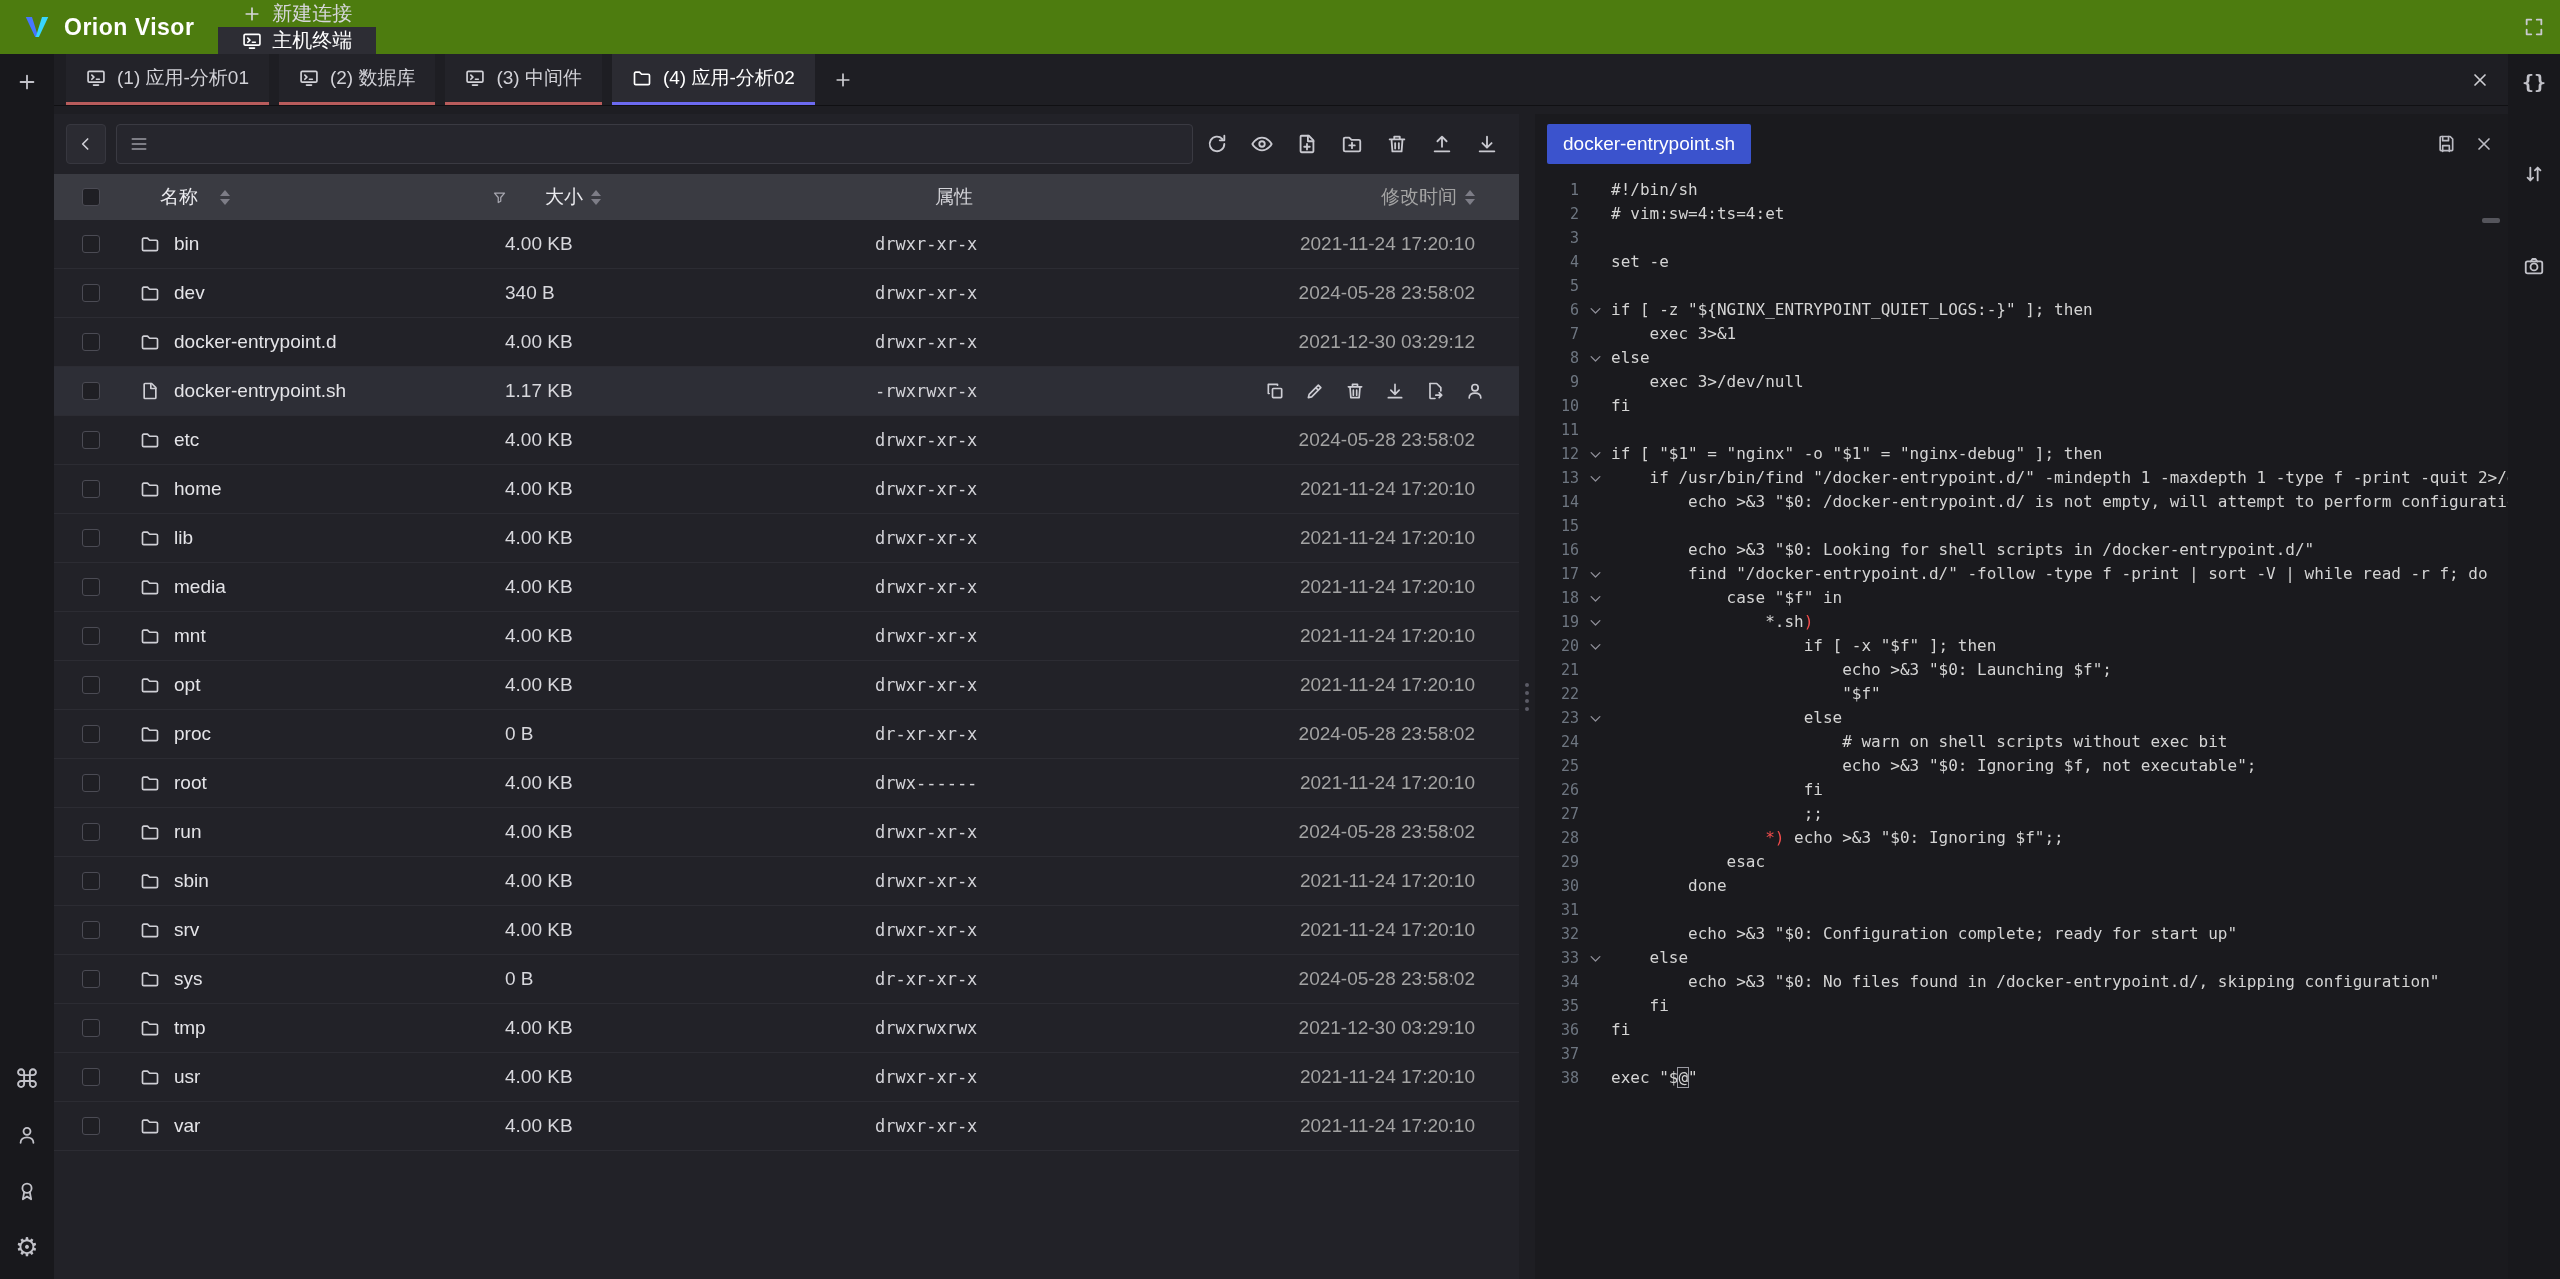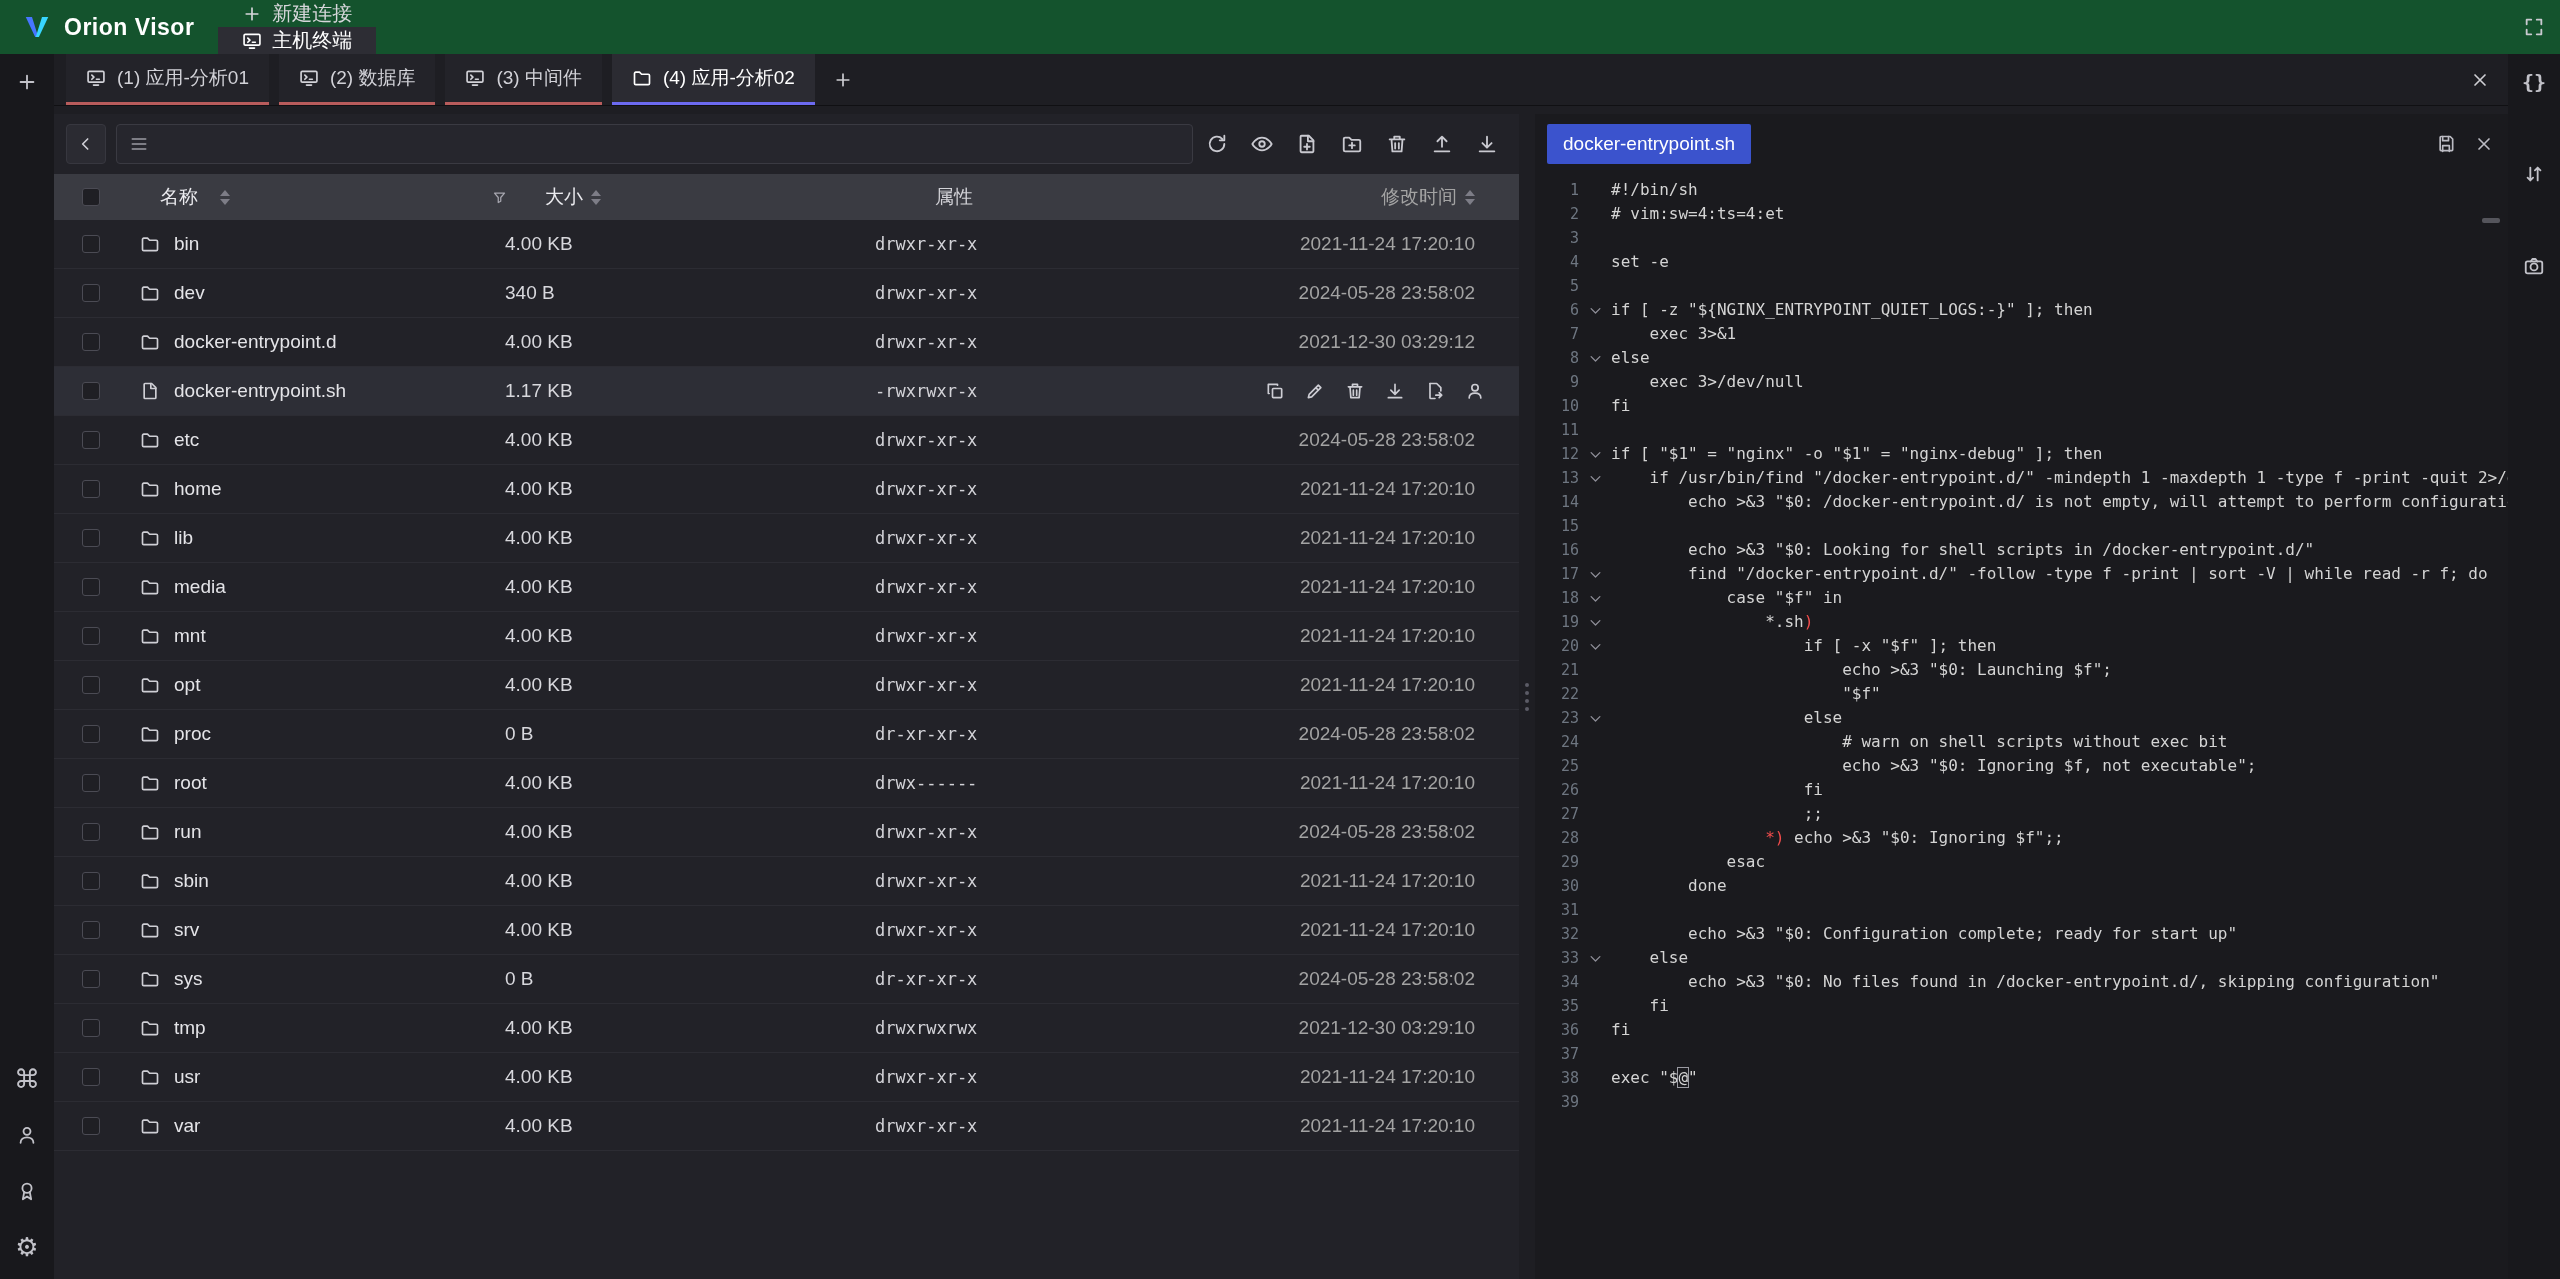--- a/index.html
+++ b/index.html
@@ -8,21 +8,21 @@
     width:2560px; height:1279px; overflow:hidden;
     background:#1e1e23; color:#d8d8dd;
     font-family:"Liberation Sans", sans-serif;
   }
   svg.ic { width:22px; height:22px; stroke:currentColor; fill:none; stroke-width:2; stroke-linecap:round; stroke-linejoin:round; }
   svg.ic-sm { width:20px; height:20px; }
   svg.ic-xs { width:15px; height:15px; }
   .sym { font-family:"DejaVu Sans", sans-serif; }
 
   
-  .topbar { height:54px; background:#14532d; display:flex; align-items:stretch; }
+  .topbar { height:54px; background:#4d7c0f; display:flex; align-items:stretch; }
   .brand { display:flex; align-items:center; gap:12px; padding:0 24px 0 22px; }
   .brand-name { font-weight:bold; font-size:23px; color:#ffffff; letter-spacing:.5px; }
   .menu { display:flex; align-items:stretch;flex-direction:column; }
   .menu-item { display:flex; align-items:center; gap:10px; padding:0 24px; font-size:20px; color:#d6d6da; cursor:pointer; }
   .menu-item.active { background:#2d2d34; color:#ffffff; }
   .topbar-right { margin-left:auto; display:flex; align-items:center; padding-right:15px; color:#c9c9d0; }
 
   
   .main { display:flex; height:1225px; }
   .left-rail, .right-rail { background:#18181c; display:flex; flex-direction:column; align-items:center; flex-shrink:0; }
@@ -956,25 +956,20 @@
             <div class="code-line">
               <span class="ln">37</span>
               <span class="fold"></span>
               <span class="lt"><span></span></span>
             </div>
             <div class="code-line">
               <span class="ln">38</span>
               <span class="fold"></span>
               <span class="lt"><span>exec "$</span><span class="boxed">@</span><span>"</span></span>
             </div>
-            <div class="code-line">
-              <span class="ln">39</span>
-              <span class="fold"></span>
-              <span class="lt"><span></span></span>
-            </div>
           </div>
         <div class="scroll-mark"></div>
       </section>
     </div>
   </div>
 
   <aside class="right-rail">
     <span class="rail-btn txt-ic">{}</span>
     <span class="rail-btn">
         <svg class="ic">

